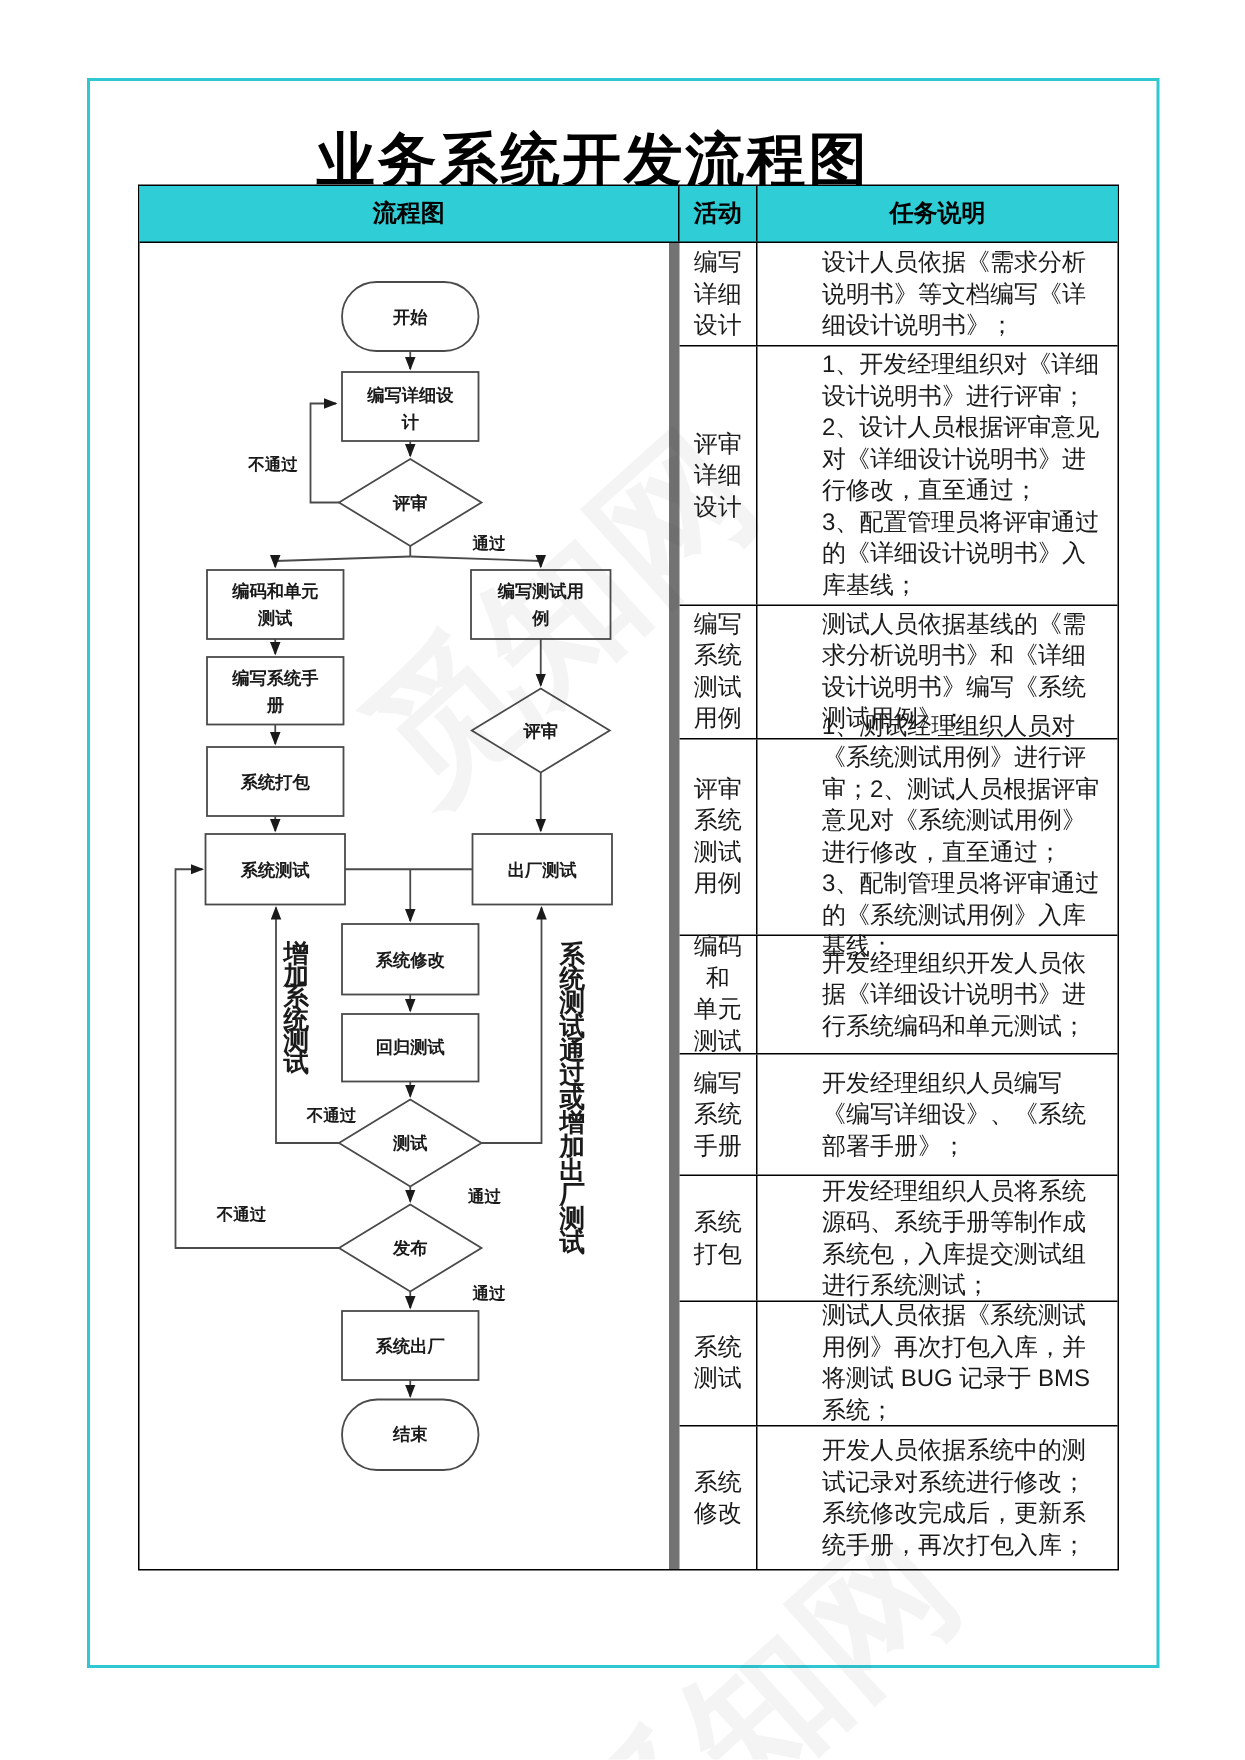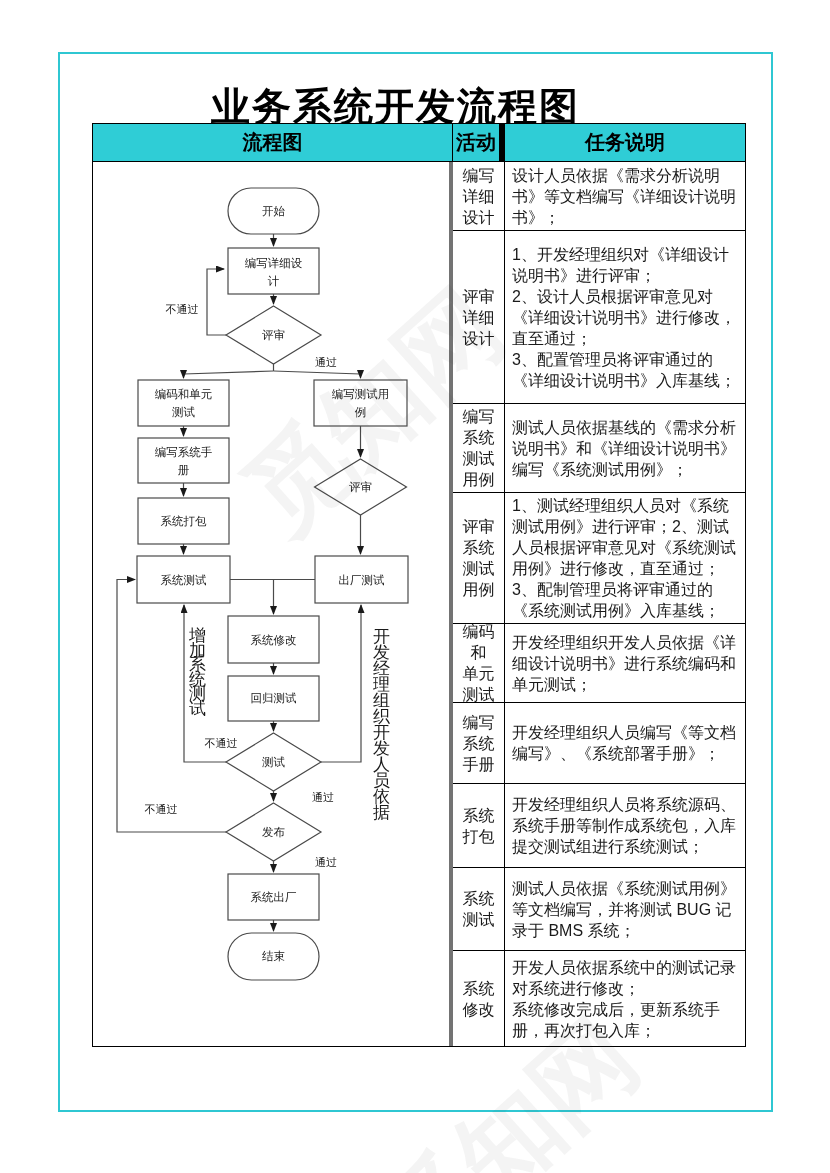--- a/index.html
+++ b/index.html
@@ -13,36 +13,36 @@
   .wm2 { left:360px; top:1075px; transform:rotate(-42deg); }
 
   .frame { position:absolute; left:58px; top:52px; width:715px; height:1060px;
            border:2px solid #2FC7D2; z-index:1; }
 
   .title { position:absolute; left:211px; top:80px; font-size:39px; font-weight:bold;
            letter-spacing:2px; color:#000; z-index:3; }
 
   .tbl { position:absolute; left:92px; top:123px; width:654px; border:1px solid #000; z-index:3; }
   .thead { display:flex; height:38px; background:#2FCDD6; border-bottom:1px solid #000; }
-  .th { display:flex; align-items:center; justify-content:center; font-size:20px;
+  .th { display:flex; align-items:center; justify-content:center; font-size:16px;
         font-weight:bold; color:#000; }
   .th-flow { width:360px; border-right:1px solid #000; }
-  .th-act  { width:52px;  border-right:6px solid #000000; }
+  .th-act  { width:52px;  border-right:1px solid #000000; }
   .th-task { flex:1; }
 
   .tbody { display:flex; }
-  .flow-cell { width:360px; border-right:4px solid #737373; position:relative; height:884px; }
+  .flow-cell { width:360px; border-right:7px solid #737373; position:relative; height:884px;font-weight:bold; }
   .rows { flex:1; display:flex; flex-direction:column; }
   .row { display:flex; border-bottom:1px solid #000; }
   .row:last-child { border-bottom:none; }
   .act { width:52px; border-right:1px solid #000; display:flex; align-items:center;
          justify-content:center; text-align:center; font-size:16px; line-height:21px;
          white-space:pre-line; }
   .task { flex:1; display:flex; align-items:center; padding:15px 7px; font-size:16px;
-          line-height:21px; white-space:pre-line; }
+          line-height:21px; white-space:pre-line;margin-left:36px; }
 
   svg text { font-family:"Liberation Sans","DejaVu Sans",sans-serif; fill:#1a1a1a; }
   .node-label { font-size:11.5px; text-anchor:middle; }
   .edge-label { font-size:11px; text-anchor:middle; }
 
   .vlabel { position:absolute; font-size:17px; color:#1a1a1a; word-break:break-all;
             text-align:center; }
   .vl-left  { left:96px;  top:467px; width:14px; line-height:14.5px; }
   .vl-right { left:276px; top:467px; width:25px; line-height:16px; }
 </style>
@@ -172,21 +172,21 @@
             <text class="edge-label" x="89" y="151">不通过</text>
             <text class="edge-label" x="233" y="204">通过</text>
             <text class="edge-label" x="128" y="585">不通过</text>
             <text class="edge-label" x="230" y="639">通过</text>
             <text class="edge-label" x="68" y="651">不通过</text>
             <text class="edge-label" x="233" y="704">通过</text>
           </g>
         </svg>
 
         <div class="vlabel vl-left">增加系统测试</div>
-        <div class="vlabel vl-right">开发经理组织开发人员依据</div>
+        <div class="vlabel vl-right">系统测试通过或增加出厂测试</div>
       </div>
 
       <div class="rows">
         <div class="row" style="height:69px">
           <div class="act">编写
 详细
 设计</div>
           <div class="task">设计人员依据《需求分析说明书》等文档编写《详细设计说明书》；</div>
         </div>
         <div class="row" style="height:173px">
@@ -216,31 +216,31 @@
           <div class="act">编码
 和
 单元
 测试</div>
           <div class="task">开发经理组织开发人员依据《详细设计说明书》进行系统编码和单元测试；</div>
         </div>
         <div class="row" style="height:81px">
           <div class="act">编写
 系统
 手册</div>
-          <div class="task">开发经理组织人员编写《等文档编写》、《系统部署手册》；</div>
+          <div class="task">开发经理组织人员编写《编写详细设》、《系统部署手册》；</div>
         </div>
         <div class="row" style="height:84px">
           <div class="act">系统
 打包</div>
           <div class="task">开发经理组织人员将系统源码、系统手册等制作成系统包，入库提交测试组进行系统测试；</div>
         </div>
         <div class="row" style="height:83px">
           <div class="act">系统
 测试</div>
-          <div class="task">测试人员依据《系统测试用例》等文档编写，并将测试 BUG 记录于 BMS 系统；</div>
+          <div class="task">测试人员依据《系统测试用例》再次打包入库，并将测试 BUG 记录于 BMS 系统；</div>
         </div>
         <div class="row" style="height:95px">
           <div class="act">系统
 修改</div>
           <div class="task">开发人员依据系统中的测试记录对系统进行修改；
 系统修改完成后，更新系统手册，再次打包入库；</div>
         </div>
       </div>
 
     </div>

